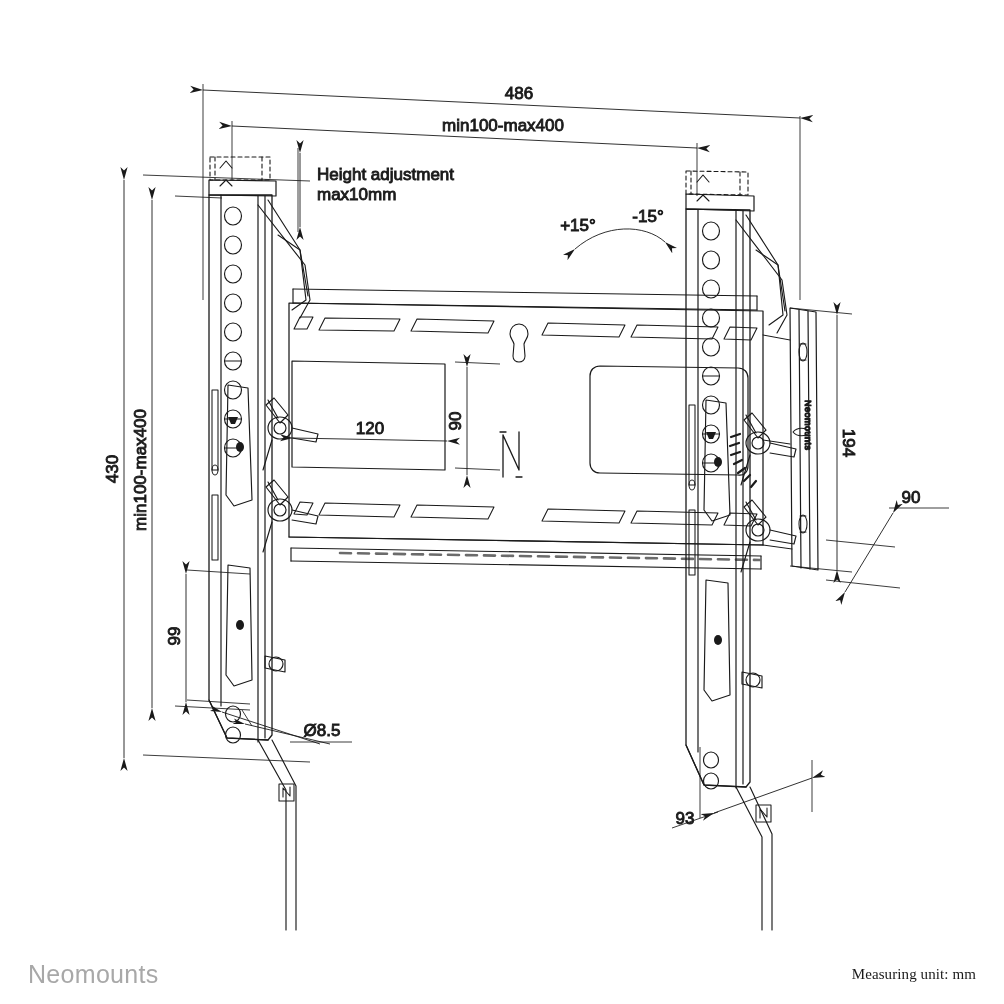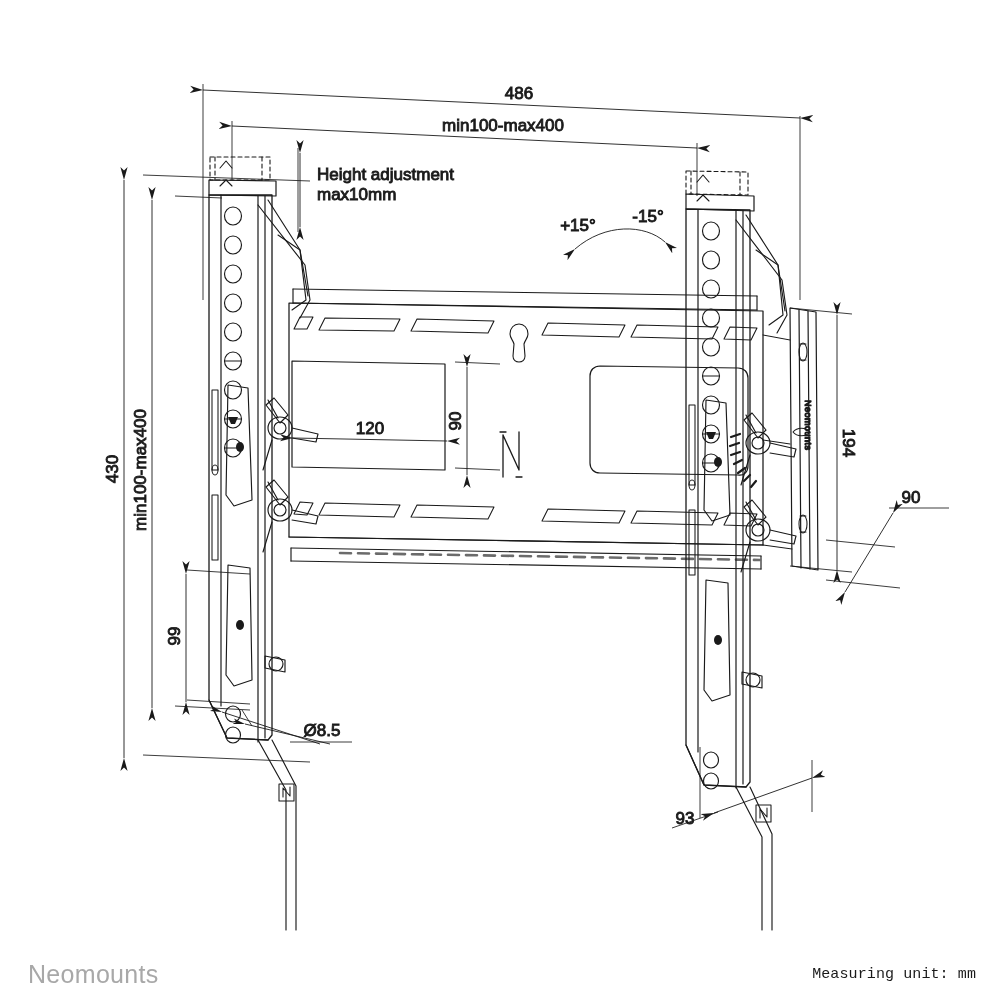--- a/index.html
+++ b/index.html
@@ -15,21 +15,21 @@
   .footer{
     position:absolute;left:0;bottom:0;width:1004px;height:60px;
     display:flex;align-items:center;justify-content:space-between;
     padding:0 28px;box-sizing:border-box;
   }
   .brand{
     font-family:"Liberation Sans", sans-serif;
     font-size:25px;color:#a8a8a8;letter-spacing:.3px;font-weight:400;
   }
   .unit{
-    font-family:Liberation Mono, monospace;
+    font-family:Liberation Serif, serif;
     font-size:15px;color:#1a1a1a;letter-spacing:.1px;
   }
   text{font-family:"Liberation Sans", sans-serif;fill:#1a1a1a;}
 </style>
 </head>
 <body>
 
 <div id="stage">
 
 <svg id="drawing" viewBox="0 0 1004 1004">

